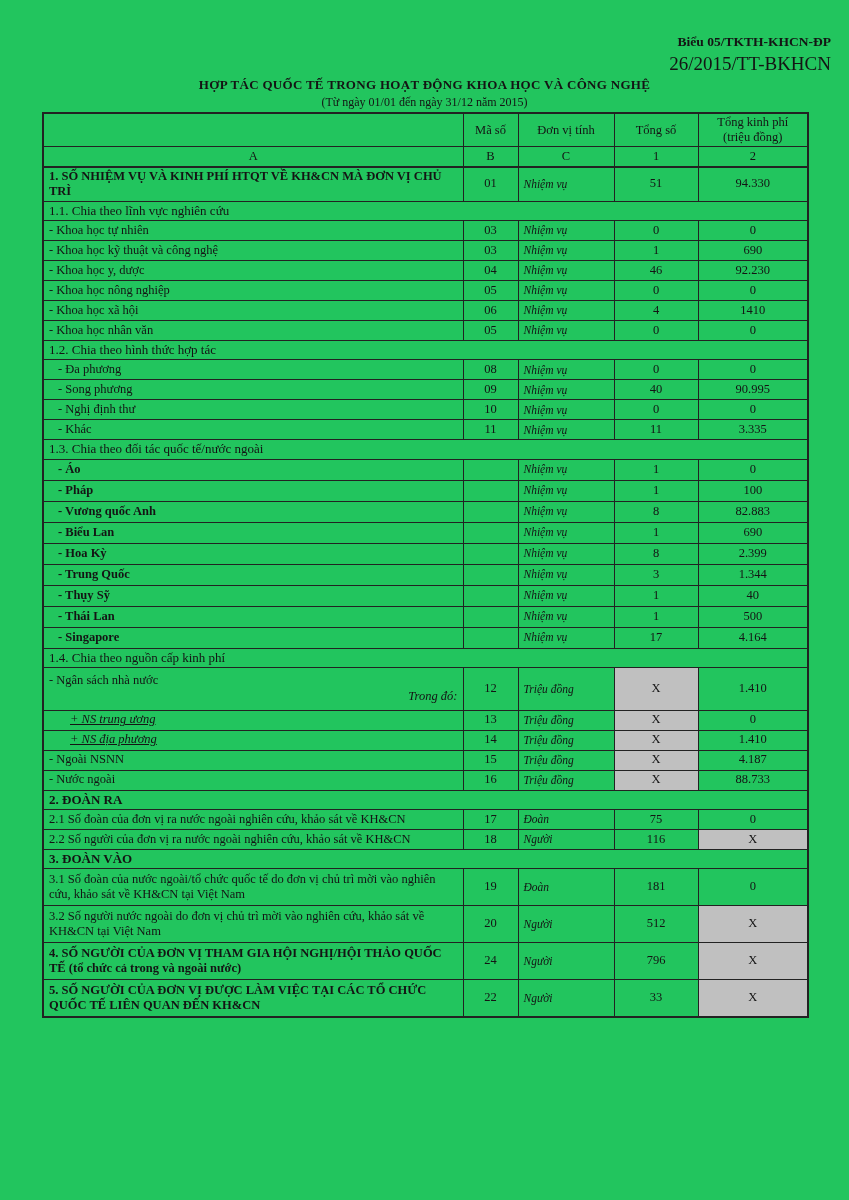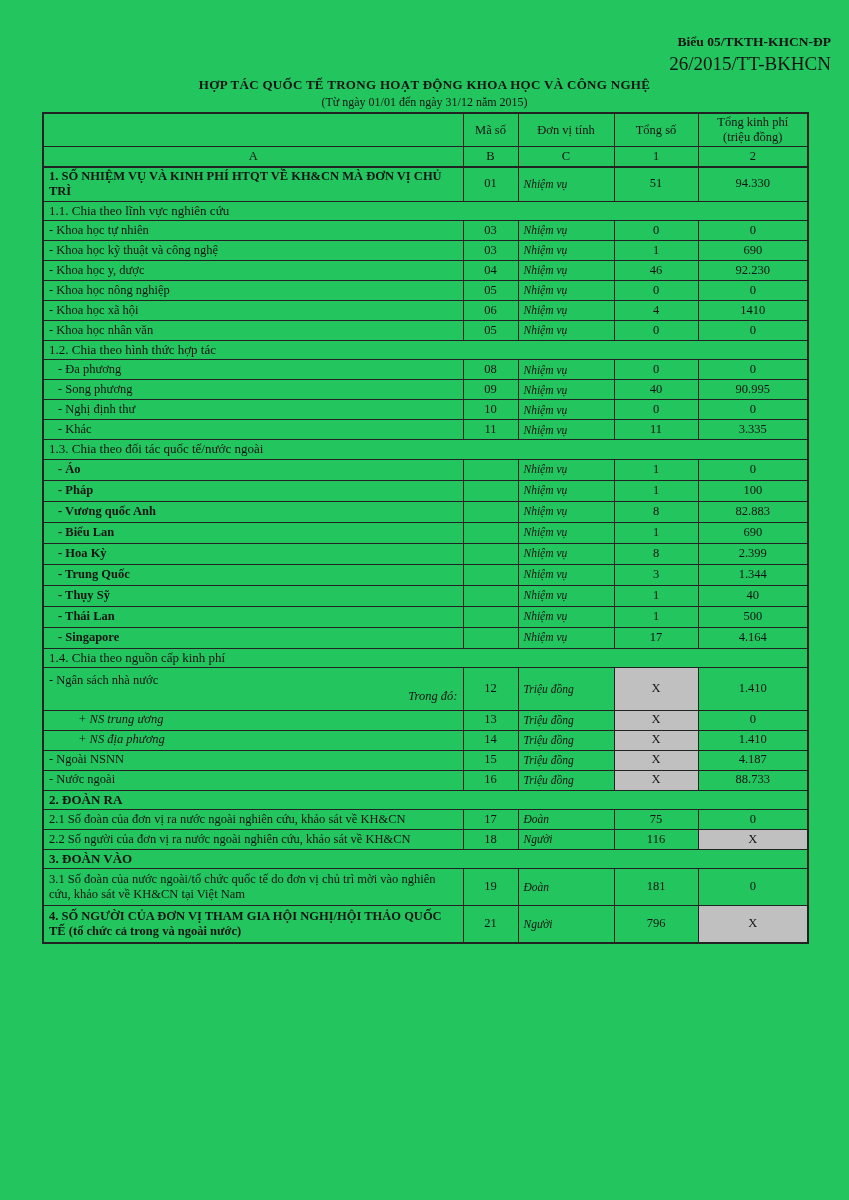--- a/index.html
+++ b/index.html
@@ -26,21 +26,21 @@
   thead tr.head-main{height:31px;}
   thead tr.head-key{height:20px;}
   thead tr.head-key th{border-bottom:2px solid #222;font-size:12.5px;}
   tbody td{height:17px;line-height:1.25;}
   td.label{text-align:left;}
   td.center{text-align:center;}
   td.unit{font-style:italic;font-size:11.5px;text-align:left;}
   .bold{font-weight:bold;}
   .italic{font-style:italic;}
   .ind1{padding-left:14px;}
-  .ind2{padding-left:34px;}
+  .ind2{padding-left:26px;text-decoration:underline;}
   td.gray{background:#c0c0c0;}
   tr.section-row td{height:15px;font-size:13px;}
   tr.first-row td{height:24px;}
   tr.country-row td{height:18px;}
   td.label .sub{padding-left:7px;font-style:italic;font-weight:normal;text-align:right;}
   tr.tall-row td{height:40px;}
   tr.two-line td{height:34px;}
 </style>
 </head>
 <body>
@@ -345,24 +345,42 @@
         <tr class="two-line">
           <td class="label">
             <div>3.1 Số đoàn của nước ngoài/tổ chức quốc tế do đơn vị chủ trì mời vào nghiên cứu, khảo sát về KH&amp;CN tại Việt Nam</div>
           </td>
           <td class="center">19</td>
           <td class="unit">Đoàn</td>
           <td class="center">181</td>
           <td class="center">0</td>
         </tr>
         <tr class="two-line">
+          <td class="label">
+            <div>3.2 Số người nước ngoài do đơn vị chủ trì mời vào nghiên cứu, khảo sát về KH&amp;CN tại Việt Nam</div>
+          </td>
+          <td class="center">20</td>
+          <td class="unit">Người</td>
+          <td class="center">512</td>
+          <td class="center gray">X</td>
+        </tr>
+        <tr class="two-line">
           <td class="label bold">
             <div>4. SỐ NGƯỜI CỦA ĐƠN VỊ THAM GIA HỘI NGHỊ/HỘI THẢO QUỐC TẾ (tổ chức cả trong và ngoài nước)</div>
           </td>
-          <td class="center">21</td>
+          <td class="center">24</td>
           <td class="unit">Người</td>
           <td class="center">796</td>
           <td class="center gray">X</td>
         </tr>
+        <tr class="two-line">
+          <td class="label bold">
+            <div>5. SỐ NGƯỜI CỦA ĐƠN VỊ ĐƯỢC LÀM VIỆC TẠI CÁC TỔ CHỨC QUỐC TẾ LIÊN QUAN ĐẾN KH&amp;CN</div>
+          </td>
+          <td class="center">22</td>
+          <td class="unit">Người</td>
+          <td class="center">33</td>
+          <td class="center gray">X</td>
+        </tr>
       </tbody>
   </table>
 
 </div>
 
 </body></html>

